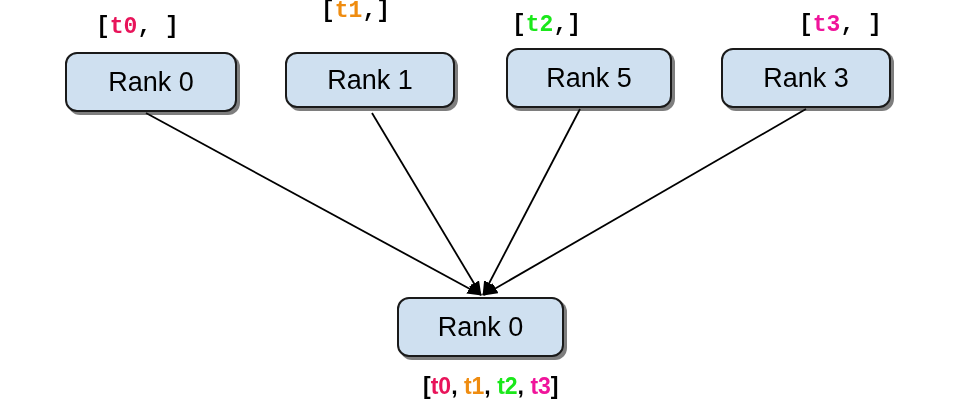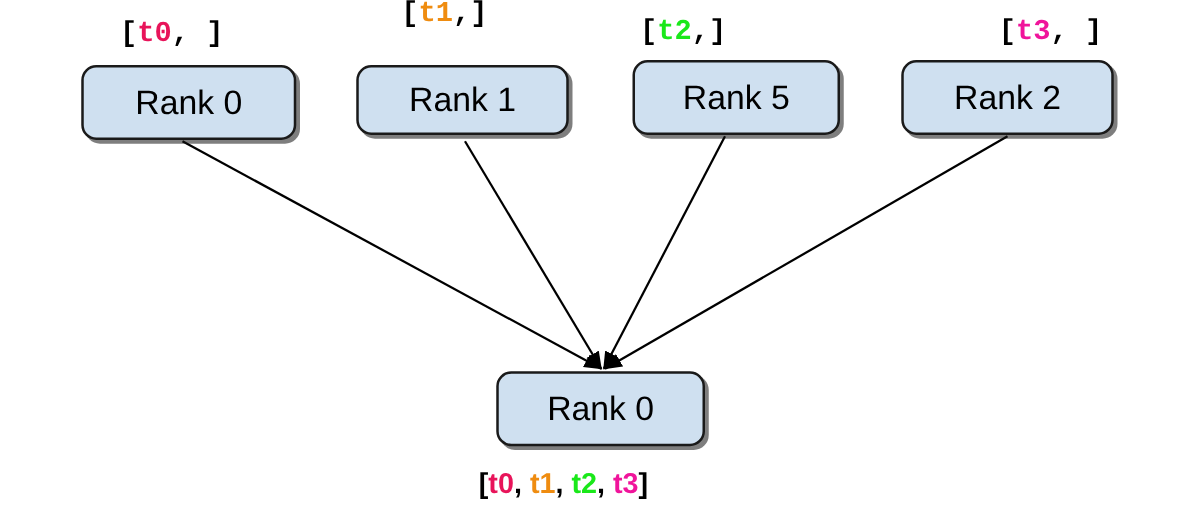--- a/index.html
+++ b/index.html
@@ -61,20 +61,21 @@
   }
   .bottom-tag {
     position: absolute;
     font-family: "Liberation Sans", sans-serif;
     font-size: 23px;
     font-weight: bold;
     color: #000000;
     white-space: nowrap;
     z-index: 3;
     line-height: 1;
+    margin-left: 40px;
   }
 </style>
 </head>
 <body>
 
 <div id="canvas">
 
   <svg id="edges" viewBox="0 0 958 417" width="958" height="417" xmlns="http://www.w3.org/2000/svg">
     <defs>
       <marker id="arrowhead" markerWidth="9" markerHeight="9" refX="7.5" refY="3.2" orient="auto" markerUnits="strokeWidth">
@@ -93,21 +94,21 @@
       <div class="node" style="left: 65px; top: 52px; width: 172px; height: 60px;">
         <span class="node-label">Rank 0</span>
       </div>
       <div class="node" style="left: 285px; top: 52px; width: 170px; height: 56px;">
         <span class="node-label">Rank 1</span>
       </div>
       <div class="node" style="left: 506px; top: 48px; width: 166px; height: 60px;">
         <span class="node-label">Rank 5</span>
       </div>
       <div class="node" style="left: 721px; top: 48px; width: 170px; height: 60px;">
-        <span class="node-label">Rank 2</span>
+        <span class="node-label">Rank 3</span>
       </div>
       <div class="node" style="left: 397px; top: 297px; width: 167px; height: 60px;">
         <span class="node-label">Rank 0</span>
       </div>
     </div>
   <div id="tags-layer">
       <div class="tag" style="left: 96px; top: 16px;"><span class="tok" style="color: rgb(0, 0, 0);">[</span><span class="tok" style="color: rgb(232, 20, 90);">t0</span><span class="tok" style="color: rgb(0, 0, 0);">, ]</span></div>
       <div class="tag" style="left: 321px; top: 0;"><span class="tok" style="color: rgb(0, 0, 0);">[</span><span class="tok" style="color: rgb(239, 140, 16);">t1</span><span class="tok" style="color: rgb(0, 0, 0);">,]</span></div>
       <div class="tag" style="left: 512px; top: 14px;"><span class="tok" style="color: rgb(0, 0, 0);">[</span><span class="tok" style="color: rgb(26, 232, 26);">t2</span><span class="tok" style="color: rgb(0, 0, 0);">,]</span></div>
       <div class="tag" style="left: 755px; top: 14px; margin-left: 44px;"><span class="tok" style="color: rgb(0, 0, 0);">[</span><span class="tok" style="color: rgb(240, 20, 155);">t3</span><span class="tok" style="color: rgb(0, 0, 0);">, ]</span></div>

